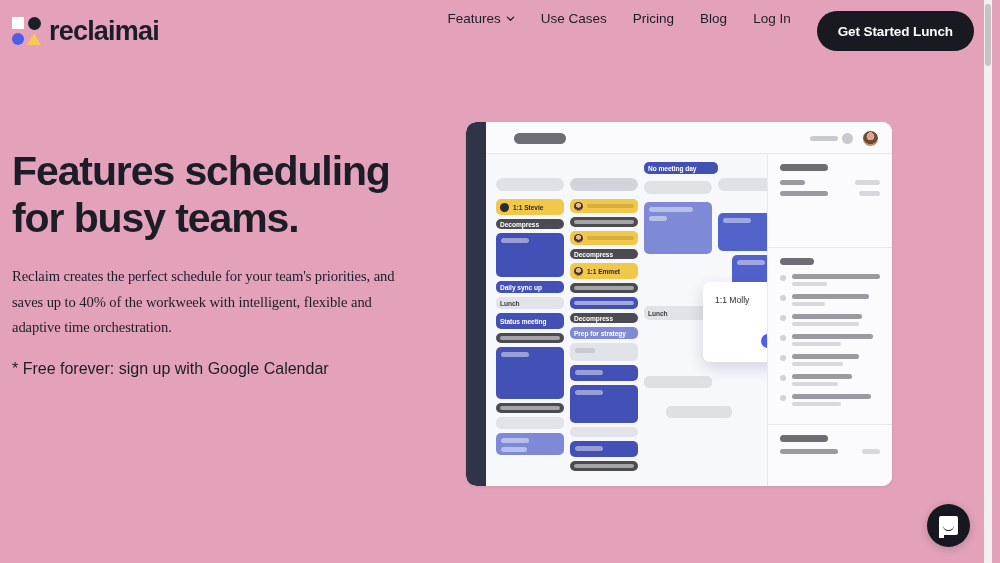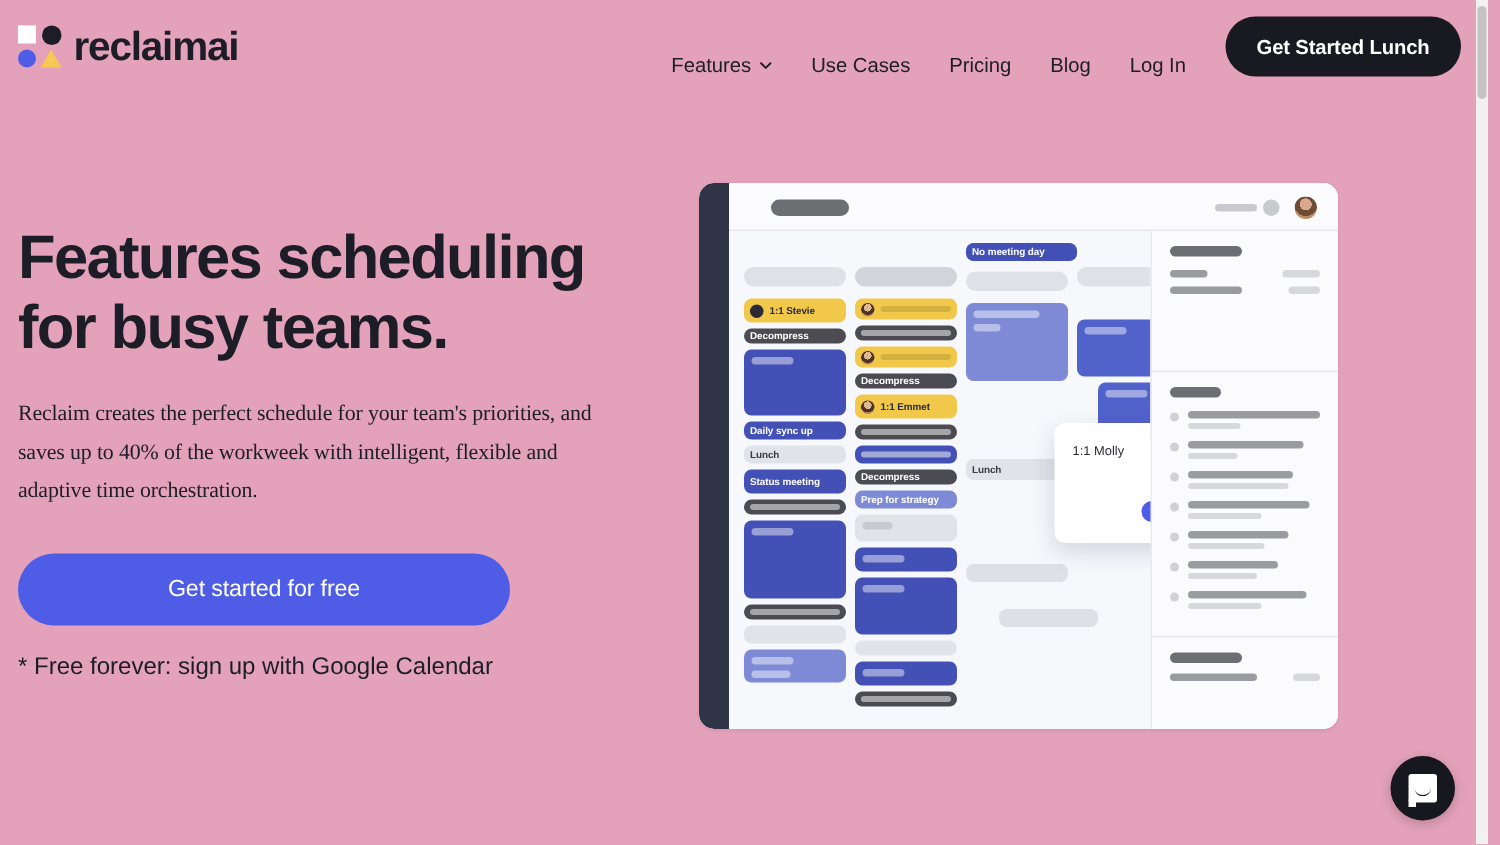--- a/index.html
+++ b/index.html
@@ -94,21 +94,21 @@
     font-size: 27px;
     font-weight: 700;
     letter-spacing: -0.8px;
     color: #1d1d28;
     line-height: 1;
   }
 
   .nav {
     margin-left: auto;
     display: flex;
-    align-items: flex-end;
+    align-items: flex-start;
     margin-right: 18px;
   }
   .nav-link {
     font-size: 13.5px;
     color: #1d1d28;
     font-weight: 400;
     margin-right: 26px;
     cursor: pointer;
     white-space: nowrap;
     display: flex;
@@ -506,21 +506,20 @@
       <button class="cta-dark">Get Started Lunch</button>
     </nav>
   </header>
 
   <section class="hero-left">
     <h1 class="hero-title">
       <span>Features scheduling</span><br>
       <span>for busy teams.</span>
     </h1>
     <p class="hero-sub">Reclaim creates the perfect schedule for your team's priorities, and saves up to 40% of the workweek with intelligent, flexible and adaptive time orchestration.</p>
-    <button class="cta-blue">Get started for free</button>
     <p class="fineprint">* Free forever: sign up with Google Calendar</p>
   </section>
 
   <section class="app-mock">
 
     <div class="app-railbar"></div>
 
     <div class="app-body">
 
       <div class="app-topbar">

